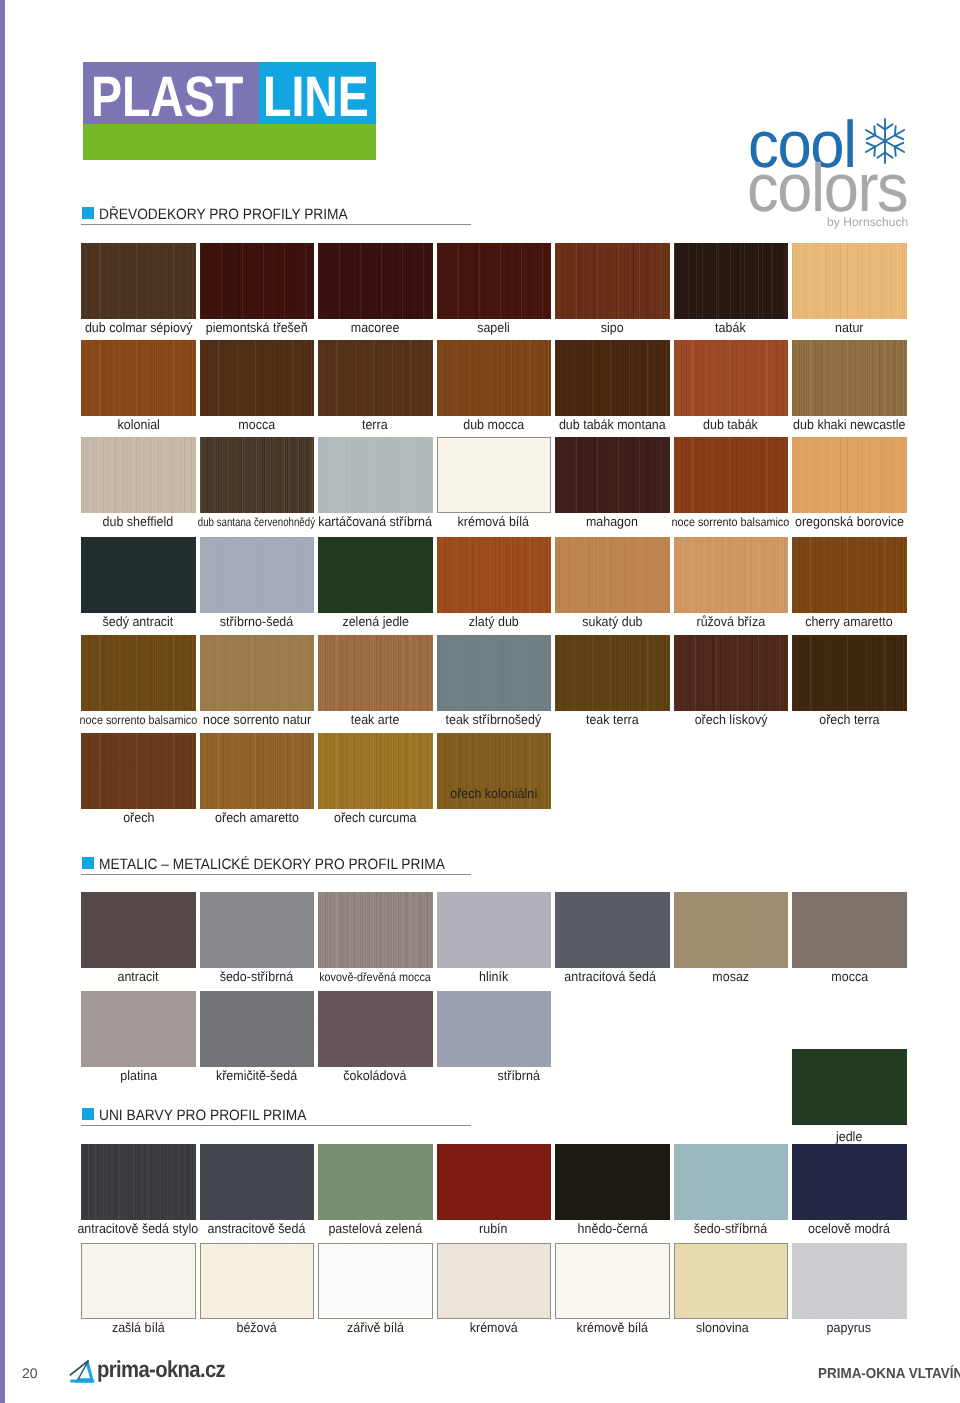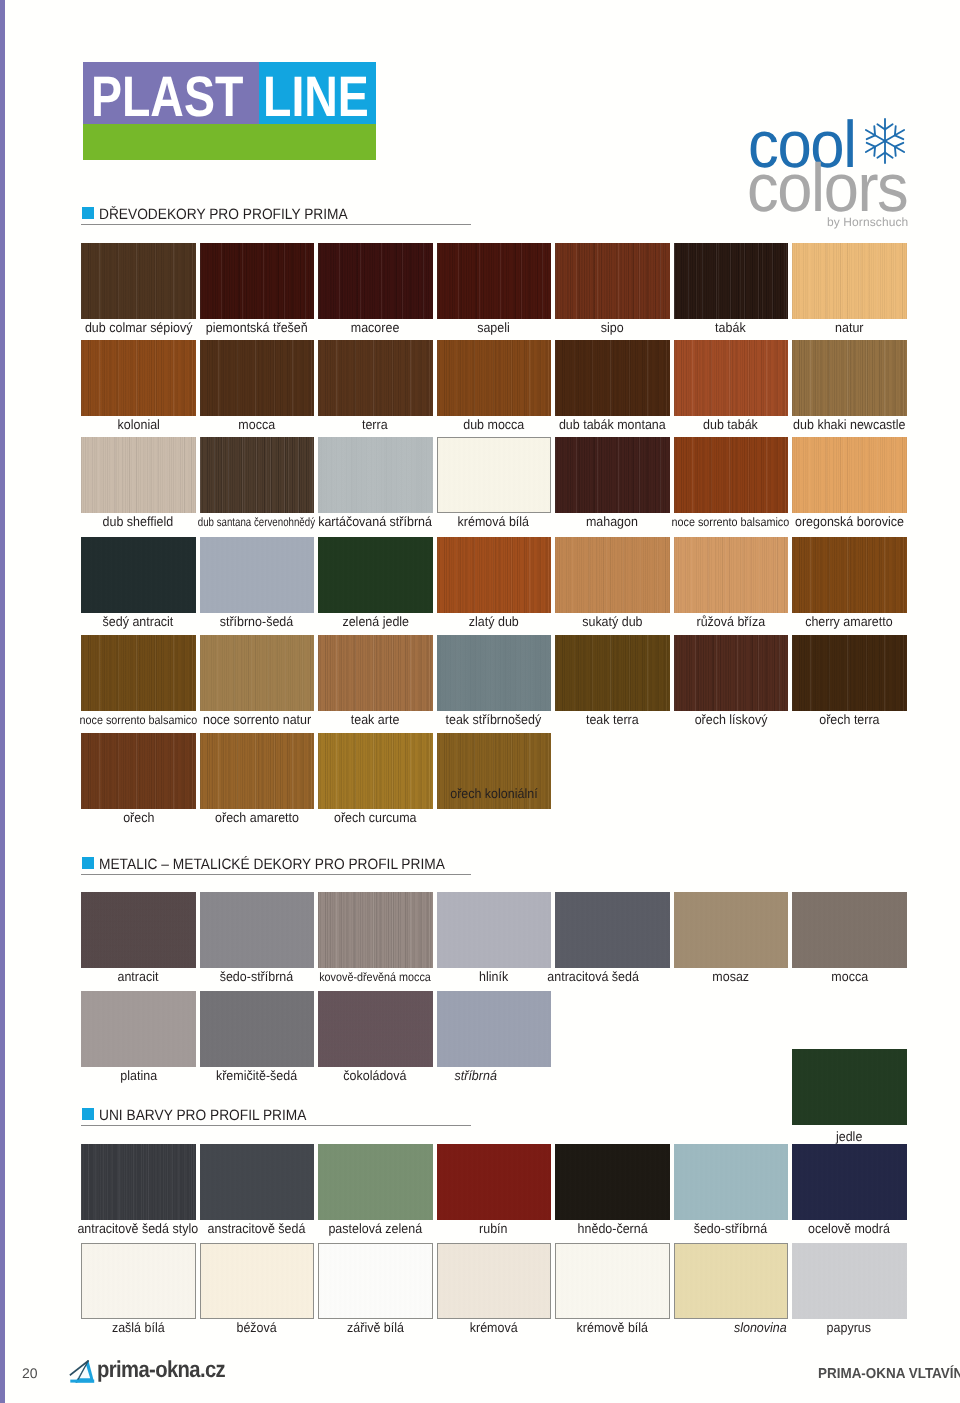--- a/index.html
+++ b/index.html
@@ -225,33 +225,33 @@
     </div>
 <div class="sw tex-speck" style="left: 81px; top: 892px; --c: #554748;"></div>
     <div class="lbl" style="left:56px;width:164.5px;top:970px;"><span class="t">antracit</span></div>
 <div class="sw tex-plain" style="left: 199.5px; top: 892px; --c: #88878c;"></div>
     <div class="lbl" style="left:174.5px;width:164.5px;top:970px;"><span class="t">šedo-stříbrná</span></div>
 <div class="sw tex-oak" style="left: 318px; top: 892px; --c: #968983;"></div>
     <div class="lbl sm" style="left:293px;width:164.5px;top:971px;"><span style="transform:scaleX(0.9);">kovově-dřevěná mocca</span></div>
 <div class="sw tex-plain" style="left: 436.5px; top: 892px; --c: #b0b1bb;"></div>
     <div class="lbl" style="left:411.5px;width:164.5px;top:970px;"><span class="t">hliník</span></div>
 <div class="sw tex-plain" style="left: 555px; top: 892px; --c: #5a5c65;"></div>
-    <div class="lbl" style="left:511px;width:164.5px;top:970px;"><span class="t">antracitová šedá</span></div>
+    <div class="lbl" style="left:528px;width:164.5px;top:970px;"><span class="t">antracitová šedá</span></div>
 <div class="sw tex-plain" style="left: 673.5px; top: 892px; --c: #a08c71;"></div>
     <div class="lbl" style="left:648.5px;width:164.5px;top:970px;"><span class="t">mosaz</span></div>
 <div class="sw tex-plain" style="left: 792px; top: 892px; --c: #7e7269;"></div>
     <div class="lbl" style="left:767px;width:164.5px;top:970px;"><span class="t">mocca</span></div>
 <div class="sw tex-plain" style="left: 81px; top: 991px; --c: #a29a98;"></div>
     <div class="lbl" style="left:56px;width:164.5px;top:1069px;"><span class="t">platina</span></div>
 <div class="sw tex-plain" style="left: 199.5px; top: 991px; --c: #737276;"></div>
     <div class="lbl" style="left:174.5px;width:164.5px;top:1069px;"><span class="t">křemičitě-šedá</span></div>
 <div class="sw tex-speck" style="left: 318px; top: 991px; --c: #655359;"></div>
     <div class="lbl" style="left:293px;width:164.5px;top:1069px;"><span class="t">čokoládová</span></div>
 <div class="sw tex-plain" style="left: 436.5px; top: 991px; --c: #9ba1b1;"></div>
-    <div class="lbl" style="left:393px;width:164.5px;top:1069px;font-style:italic;"><span class="t">stříbrná</span></div>
+    <div class="lbl" style="left:436px;width:164.5px;top:1069px;"><span class="t">stříbrná</span></div>
 <div class="sechead" style="left:81px;top:1108px;width:390px;">
       <div class="bul" style="background-color: rgb(18, 165, 224);"></div>
       <div class="ttl">UNI BARVY PRO PROFIL PRIMA</div>
       <div class="rule" style="width:390px;"></div>
     </div>
 <div class="sw tex-fine" style="left: 81px; top: 1144px; --c: #37393e;"></div>
     <div class="lbl" style="left:56px;width:164.5px;top:1222px;"><span class="t">antracitově šedá stylo</span></div>
 <div class="sw tex-plain" style="left: 199.5px; top: 1144px; --c: #43474d;"></div>
     <div class="lbl" style="left:174.5px;width:164.5px;top:1222px;"><span class="t">anstracitově šedá</span></div>
 <div class="sw tex-plain" style="left: 318px; top: 1144px; --c: #789071;"></div>
@@ -268,21 +268,21 @@
     <div class="lbl" style="left:56px;width:164.5px;top:1321px;"><span class="t">zašlá bílá</span></div>
 <div class="sw tex-plain bordered" style="left: 199.5px; top: 1243px; --c: #f8f0df;"></div>
     <div class="lbl" style="left:174.5px;width:164.5px;top:1321px;"><span class="t">béžová</span></div>
 <div class="sw tex-plain bordered" style="left: 318px; top: 1243px; --c: #fcfcfa;"></div>
     <div class="lbl" style="left:293px;width:164.5px;top:1321px;"><span class="t">zářivě bílá</span></div>
 <div class="sw tex-plain bordered" style="left: 436.5px; top: 1243px; --c: #eee6da;"></div>
     <div class="lbl" style="left:411.5px;width:164.5px;top:1321px;"><span class="t">krémová</span></div>
 <div class="sw tex-plain bordered" style="left: 555px; top: 1243px; --c: #f9f7ef;"></div>
     <div class="lbl" style="left:530px;width:164.5px;top:1321px;"><span class="t">krémově bílá</span></div>
 <div class="sw tex-plain bordered" style="left: 673.5px; top: 1243px; --c: #e7dbae;"></div>
-    <div class="lbl" style="left:678px;width:164.5px;top:1321px;font-style:italic;"><span class="t">slonovina</span></div>
+    <div class="lbl" style="left:640px;width:164.5px;top:1321px;"><span class="t">slonovina</span></div>
 <div class="sw tex-plain" style="left: 792px; top: 1243px; --c: #cdced1;"></div>
     <div class="lbl" style="left:767px;width:164.5px;top:1321px;text-align:center;"><span class="t">papyrus</span></div>
 <div class="sw tex-plain" style="left: 792px; top: 1049px; --c: #223b22;"></div>
     <div class="lbl" style="left:767px;width:164.5px;top:1130px;"><span class="t">jedle</span></div>
 <div id="pagenum">20</div>
 <svg id="brandicon" width="28" height="28" viewBox="0 0 28 28">
  <path d="M21.4 3.4 L27.2 25.6 L8.0 25.6 Z" fill="#1ca3de"></path>
  <path d="M19.2 8.6 L23.2 21.2 L10.6 21.2 L17.0 11.4 Z" fill="#f7fcfe"></path>
  <path d="M2.4 17.6 L20.9 3.0 L21.9 4.5 L3.3 19.1 Z" fill="#2b4f63"></path>
  <path d="M20.9 3.0 L22.1 3.6 L10.2 25.6 L8.8 25.6 Z" fill="#2b4f63"></path>

